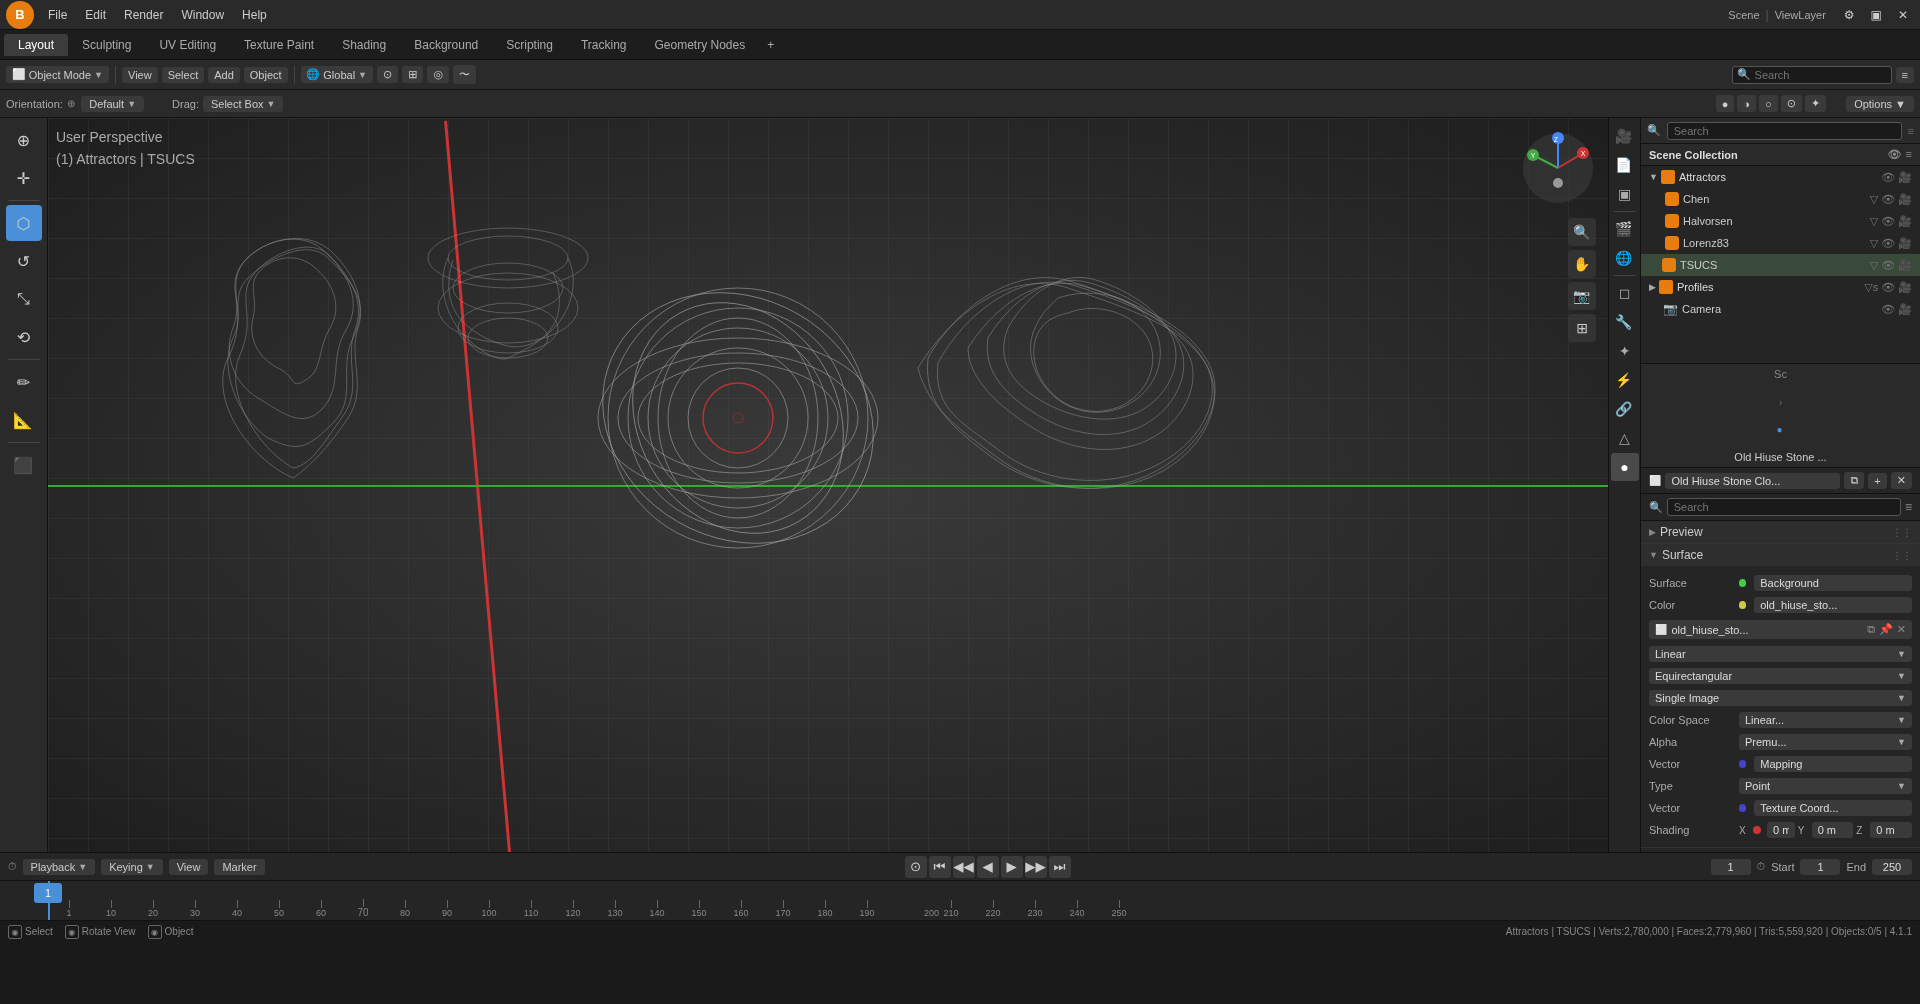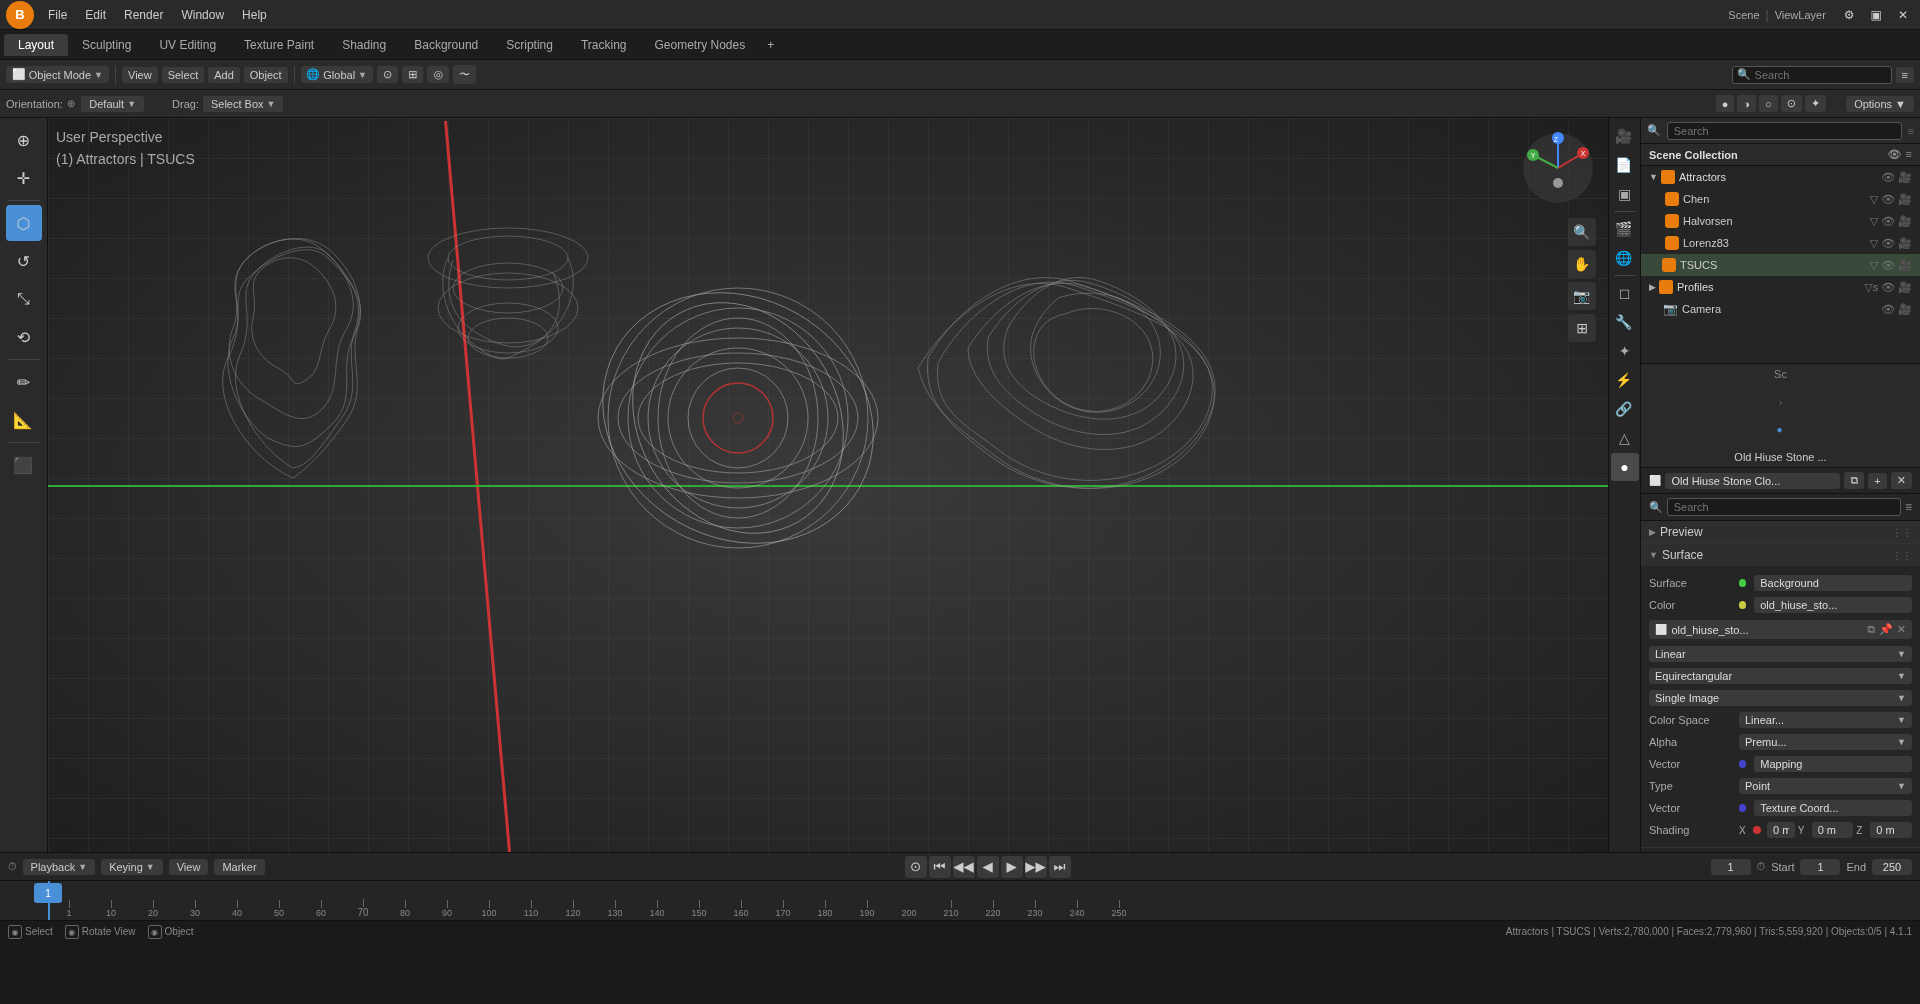--- a/index.html
+++ b/index.html
@@ -706,21 +706,21 @@
         <span style="font-size:9px;color:#888;">170</span>
       </div>
     <div class="ruler-tick" style="width:42px;display:flex;flex-direction:column;align-items:center;">
         <div class="ruler-tick-line" style="width:1px;height:8px;background:#666;"></div>
         <span style="font-size:9px;color:#888;">180</span>
       </div>
     <div class="ruler-tick" style="width:42px;display:flex;flex-direction:column;align-items:center;">
         <div class="ruler-tick-line" style="width:1px;height:8px;background:#666;"></div>
         <span style="font-size:9px;color:#888;">190</span>
       </div>
-    <div class="ruler-tick" style="width:42px;display:flex;flex-direction:column;align-items:center;gap:36px;">
+    <div class="ruler-tick" style="width:42px;display:flex;flex-direction:row;align-items:center;gap:36px;">
         <div class="ruler-tick-line" style="width:1px;height:8px;background:#666;"></div>
         <span style="font-size:9px;color:#888;">200</span>
       </div>
     <div class="ruler-tick" style="width:42px;display:flex;flex-direction:column;align-items:center;">
         <div class="ruler-tick-line" style="width:1px;height:8px;background:#666;"></div>
         <span style="font-size:9px;color:#888;">210</span>
       </div>
     <div class="ruler-tick" style="width:42px;display:flex;flex-direction:column;align-items:center;">
         <div class="ruler-tick-line" style="width:1px;height:8px;background:#666;"></div>
         <span style="font-size:9px;color:#888;">220</span>

